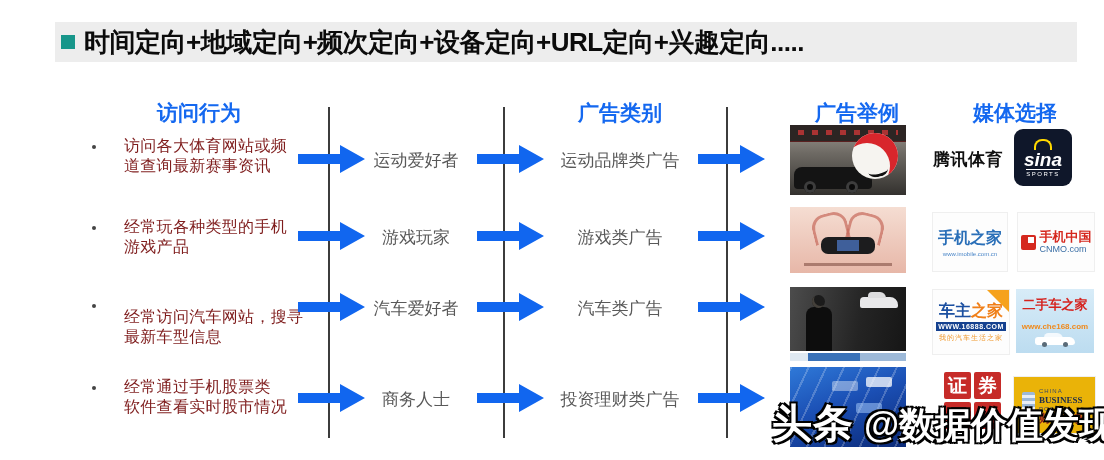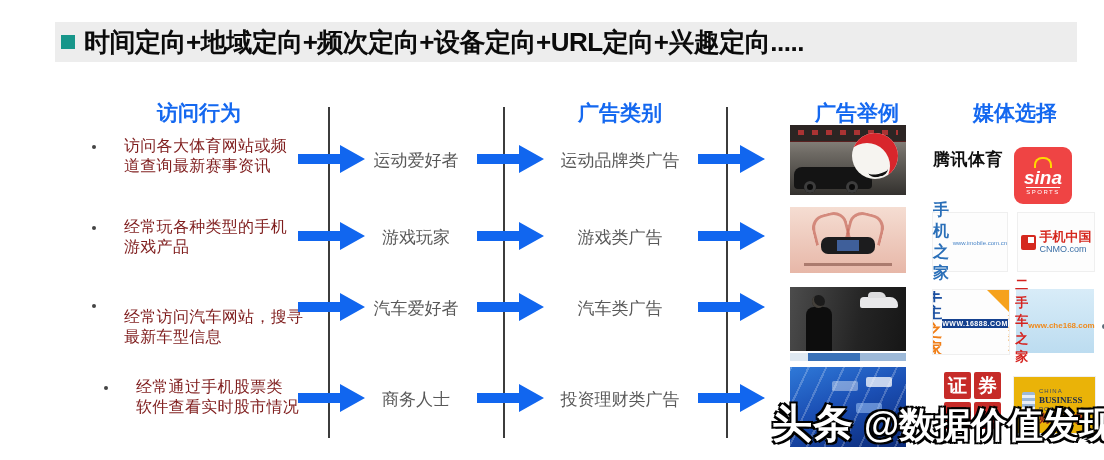--- a/index.html
+++ b/index.html
@@ -22,21 +22,21 @@
   #ch4{left:953px;width:124px;}
 
   
   .vline{position:absolute;top:107px;height:331px;width:2px;background:#3c3c3c;}
   #vl0{left:328px;} #vl1{left:503px;} #vl2{left:726px;}
 
   
   .dot{position:absolute;left:92px;width:4px;height:4px;border-radius:50%;background:#444;}
   .behavior{position:absolute;left:124px;width:190px;font-size:16px;line-height:20px;
             color:#7f1d1d;white-space:pre-line;letter-spacing:0.3px;}
-  #b0,#d0{top:136px;} #b1,#d1{top:217px;} #b2,#d2{top:307px;} #b3,#d3{top:377px;margin-left:12px;}
+  #b0,#d0{top:136px;} #b1,#d1{top:217px;} #b2,#d2{top:307px;} #b3,#d3{top:377px;}
   #d0{top:145px;} #d1{top:226px;} #d2{top:304px;} #d3{top:386px;}
 
   
   .persona{position:absolute;left:352px;width:128px;text-align:center;font-size:17px;color:#595959;}
   .adcat{position:absolute;left:545px;width:150px;text-align:center;font-size:17px;color:#595959;}
   #p0,#c0{top:149px;} #p1,#c1{top:226px;} #p2,#c2{top:297px;} #p3,#c3{top:388px;}
 
   
   .arrow{position:absolute;width:68px;height:30px;}
   .arrow svg{display:block;width:100%;height:100%;}
@@ -85,29 +85,29 @@
   #img3{top:367px;height:80px;background:linear-gradient(160deg,#2f79d8 0%,#1b4fb4 45%,#0b2a78 100%);}
   #img3 .streaks{position:absolute;inset:0;
      background:repeating-linear-gradient(115deg,rgba(255,255,255,.22) 0 2px,transparent 2px 16px);}
   #img3 .spark{position:absolute;right:14px;top:10px;width:26px;height:10px;background:rgba(255,255,255,.75);
      border-radius:2px;box-shadow:-34px 4px 0 rgba(255,255,255,.4), -10px 26px 0 rgba(173,209,255,.5);}
 
   
   .media-text{position:absolute;font-weight:bold;color:#111;}
   #tencent{left:933px;top:148px;width:82px;font-size:17px;letter-spacing:0.5px;}
 
-  .sina-box{position:absolute;left:1014px;top:147px;width:58px;height:57px;background:#ef4444;
+  .sina-box{position:absolute;left:1014px;top:129px;width:58px;height:57px;background:#0f172a;
             border-radius:9px;display:flex;flex-direction:column;align-items:center;justify-content:center;}
   .sina-crown{width:14px;height:9px;border:2px solid #ffd800;border-bottom:none;
               border-radius:8px 8px 0 0;margin-bottom:1px;}
   .sina-word{color:#fff;font-size:19px;font-weight:bold;font-style:italic;line-height:18px;}
   .sina-sub{color:#fff;font-size:6px;letter-spacing:1.5px;border-top:1px solid #fff;padding-top:1px;}
 
   .logo-card{position:absolute;background:#fdfdfd;border:1px solid #efefef;
-             display:flex;flex-direction:row;align-items:center;justify-content:center;}
+             display:flex;flex-direction:column;align-items:center;justify-content:center;}
   #imobile{left:932px;top:212px;width:74px;height:58px;}
   .imobile-title{color:#2a6fb8;font-size:16px;font-weight:bold;}
   .imobile-sub{color:#4a86c8;font-size:6px;margin-top:2px;}
 
   #cnmo{left:1017px;top:212px;width:76px;height:58px;flex-direction:row;gap:4px;}
   .cnmo-icon{width:15px;height:15px;background:#d5281e;position:relative;border-radius:2px;}
   .cnmo-icon:after{content:"";position:absolute;right:2px;top:2px;width:6px;height:6px;background:#fdfdfd;}
   .cnmo-txt{display:flex;flex-direction:column;}
   .cnmo-title{color:#d5281e;font-size:13px;font-weight:bold;line-height:14px;}
   .cnmo-sub{color:#3a6ea5;font-size:9px;line-height:11px;}

